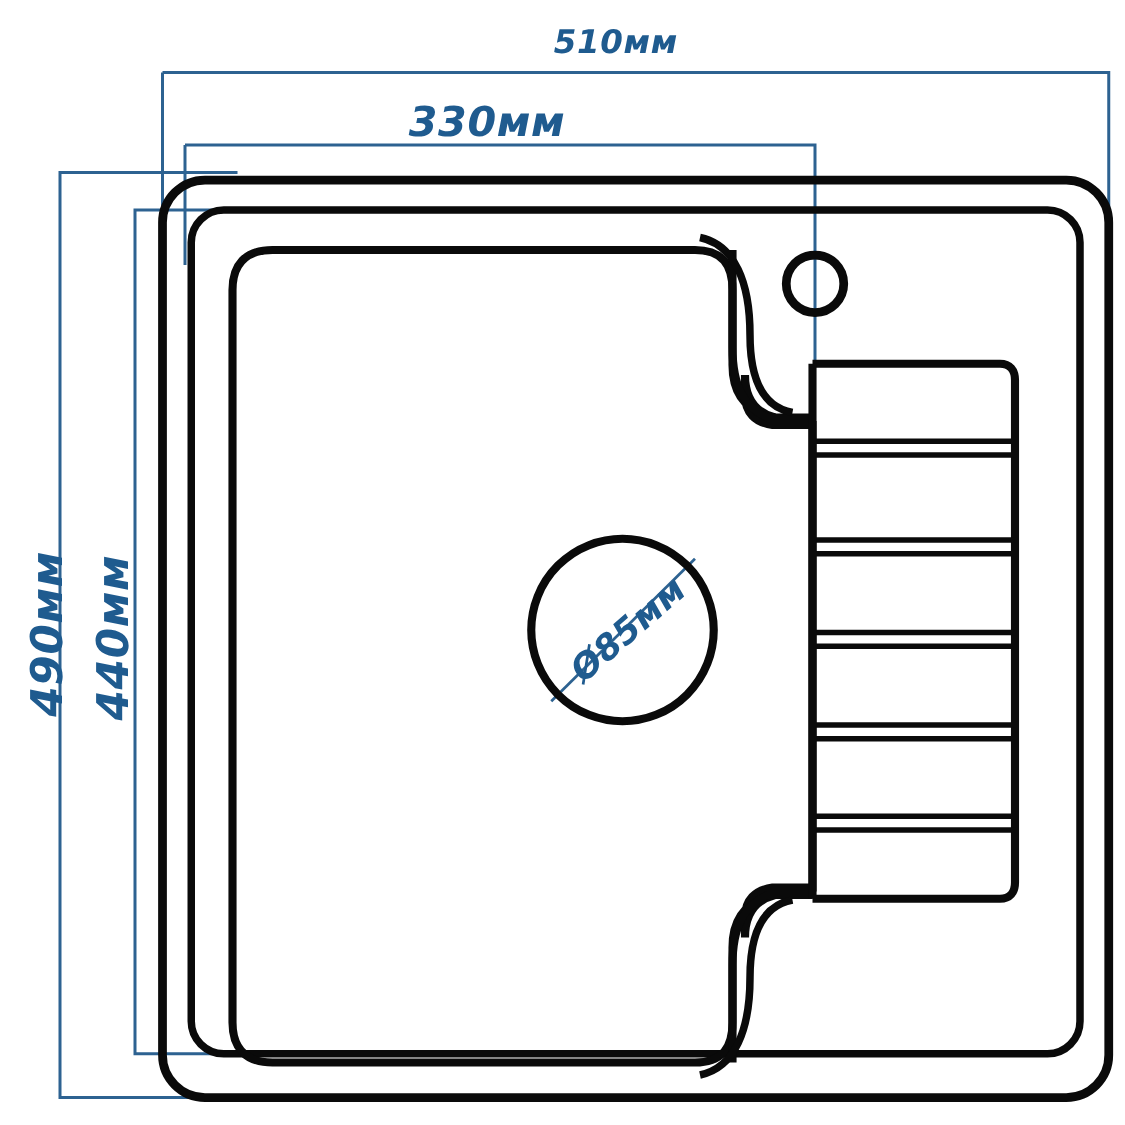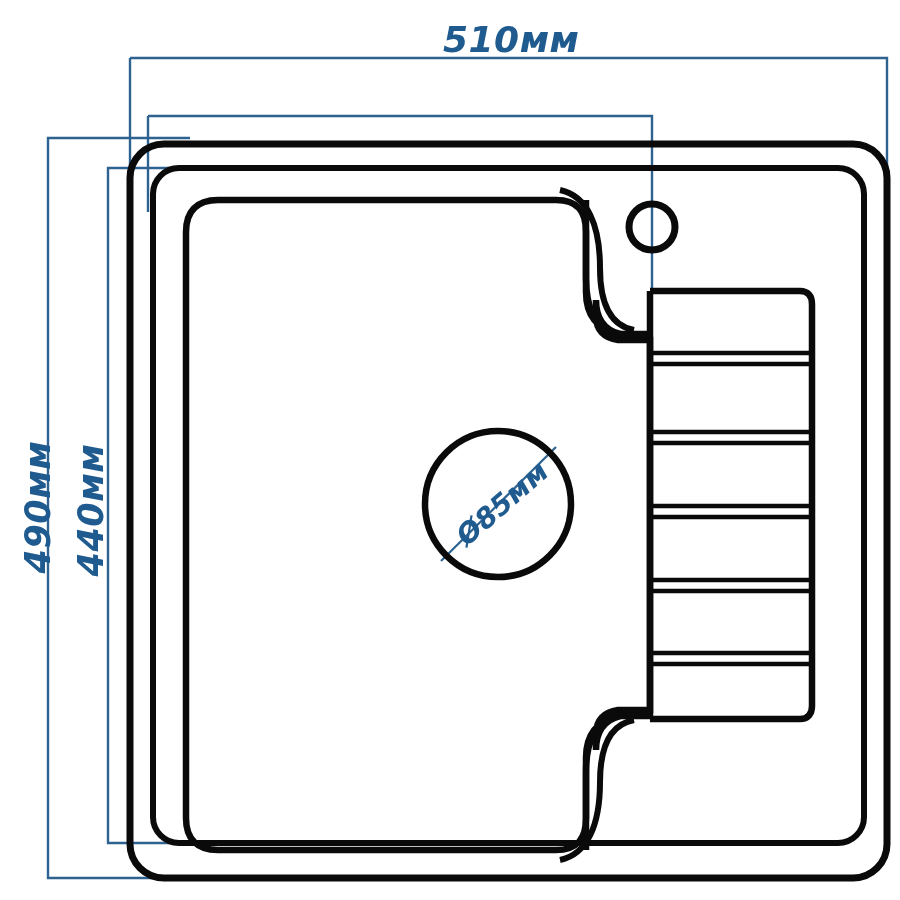--- a/index.html
+++ b/index.html
@@ -25,21 +25,21 @@
     color: #1f5b8f;
     font-family: "DejaVu Sans", sans-serif;
     font-weight: bold;
     font-style: italic;
     white-space: nowrap;
     letter-spacing: 0.5px;
   }
   #label-width-outer {
     left: 443px;
     top: 19px;
-    font-size: 36px;
+    font-size: 26px;
   }
   #label-width-bowl {
     left: 327px;
     top: 78px;
     font-size: 33px;
   }
   #label-height-outer {
     left: -28px;
     top: 487px;
     font-size: 35px;
@@ -154,20 +154,21 @@
 
     <line x1="650" y1="291" x2="650" y2="719" stroke="#0a0a0a" stroke-width="6.5"></line>
 
     <circle cx="652" cy="227" r="23" fill="none" stroke="#0a0a0a" stroke-width="7"></circle>
 
     <circle cx="498" cy="504" r="73" fill="none" stroke="#0a0a0a" stroke-width="6.5"></circle>
   </svg>
 
   <div class="dim-label" id="label-width-outer">510мм</div>
 
+  <div class="dim-label" id="label-width-bowl">330мм</div>
 
   <div class="dim-label" id="label-height-outer">490мм</div>
 
   <div class="dim-label" id="label-height-bowl">440мм</div>
 
   <div class="dim-label" id="label-drain">Ø85мм</div>
 
 </div>
 
 </body></html>

